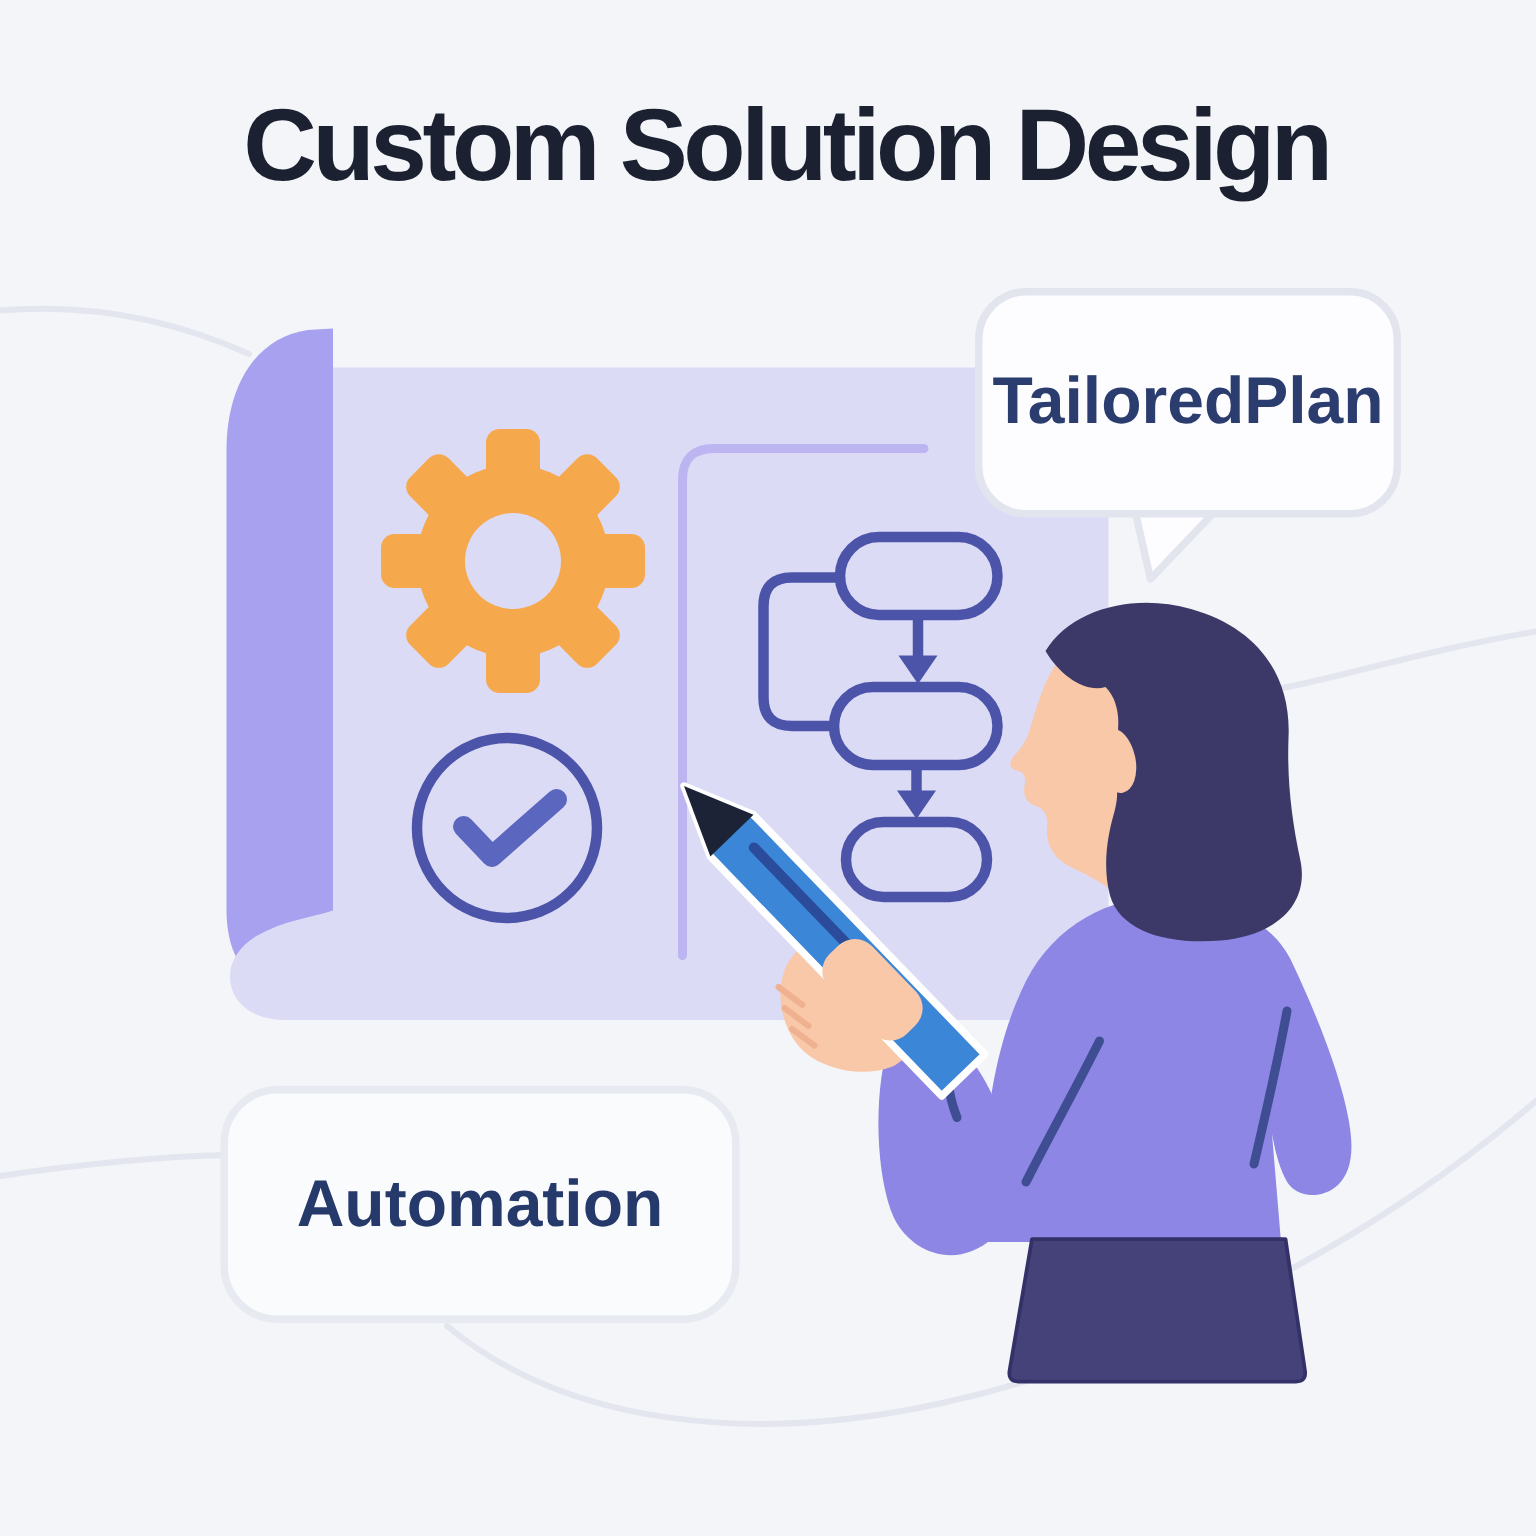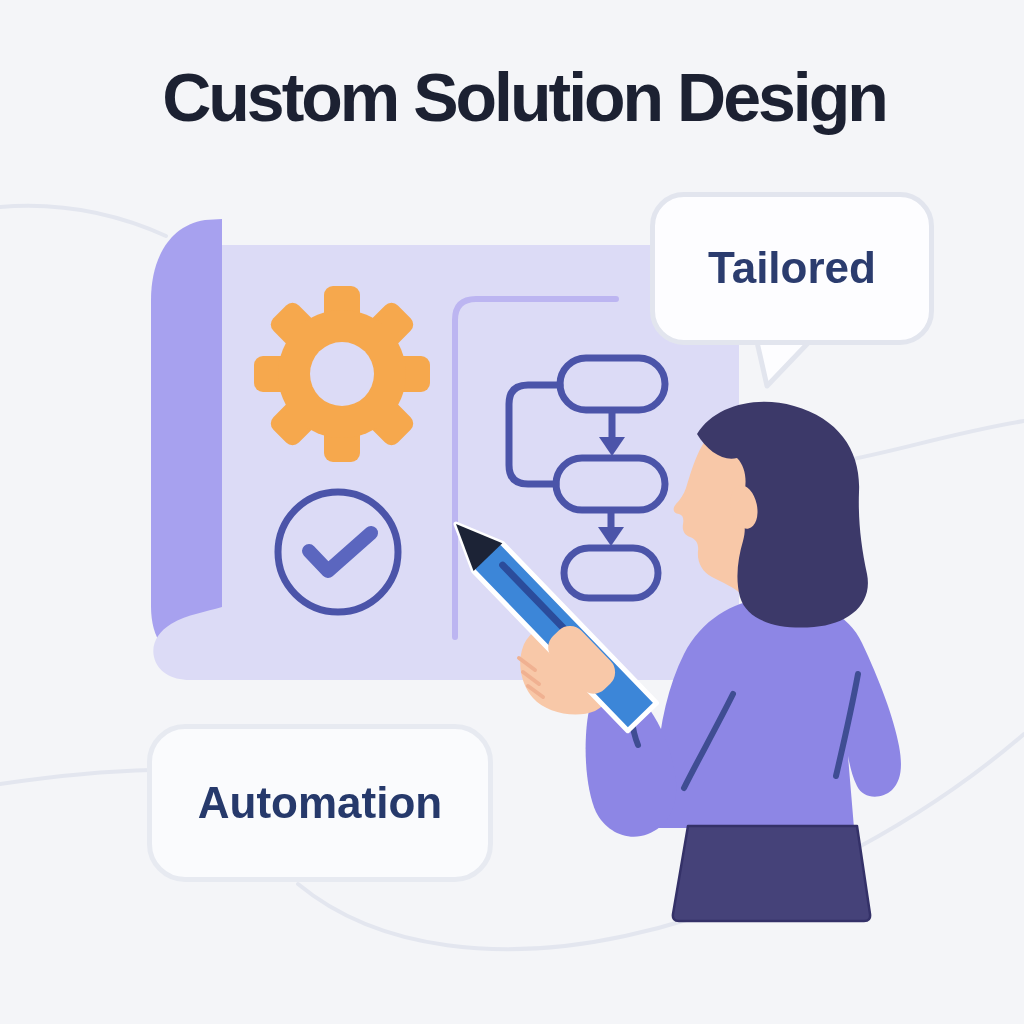--- a/index.html
+++ b/index.html
@@ -127,19 +127,20 @@
         <line class="pencil-stripe" x1="62" y1="-5" x2="200" y2="-5"></line>
         <rect class="skin-fill" x="148" y="-16" width="74" height="40" rx="16"></rect>
       </g>
     </g>
   </svg>
 
   <h1 class="title">Custom Solution Design</h1>
 
   <div class="bubble">
     <span>Tailored</span>
+    <span>Plan</span>
   </div>
 
   <div class="labelbox">
     <span>Automation</span>
   </div>
 
 </div>
 
 </body></html>

